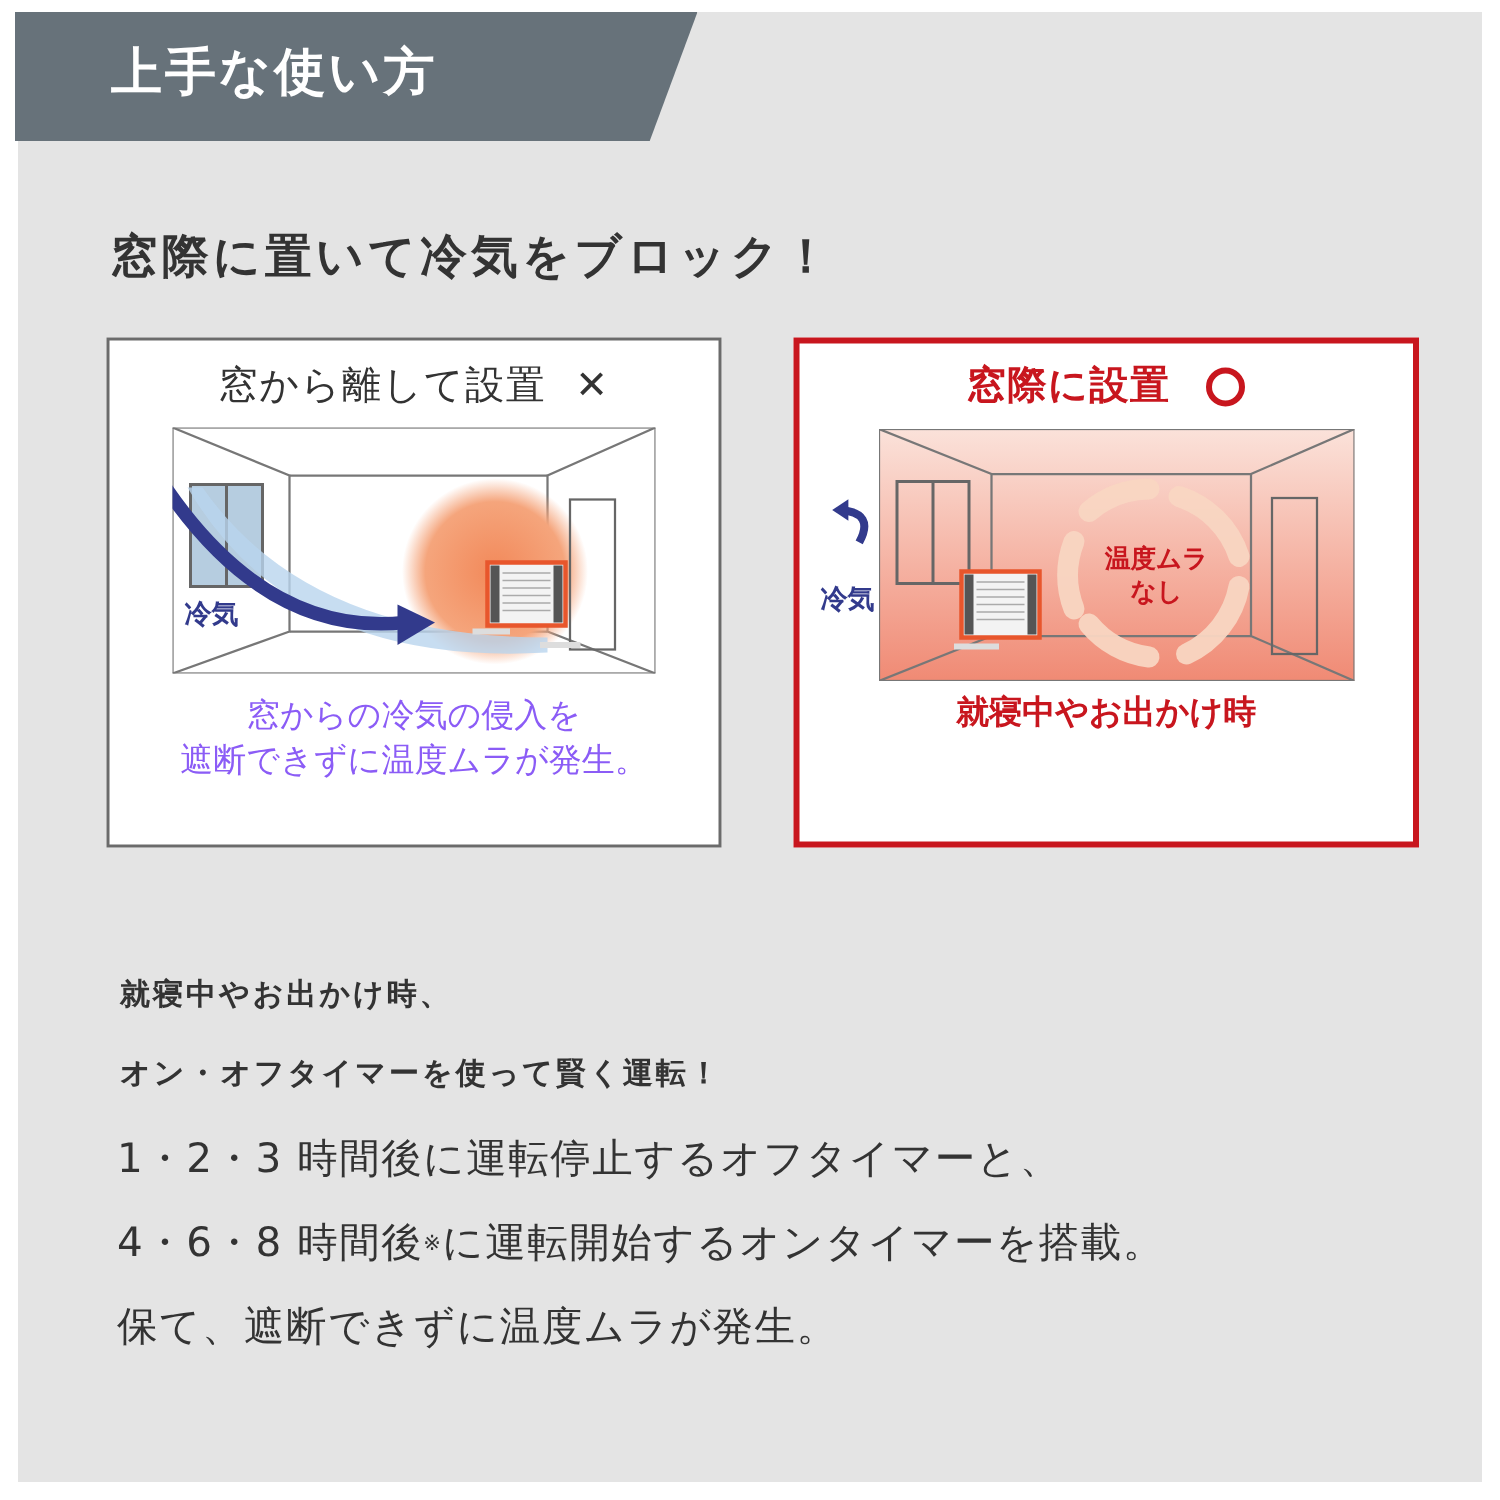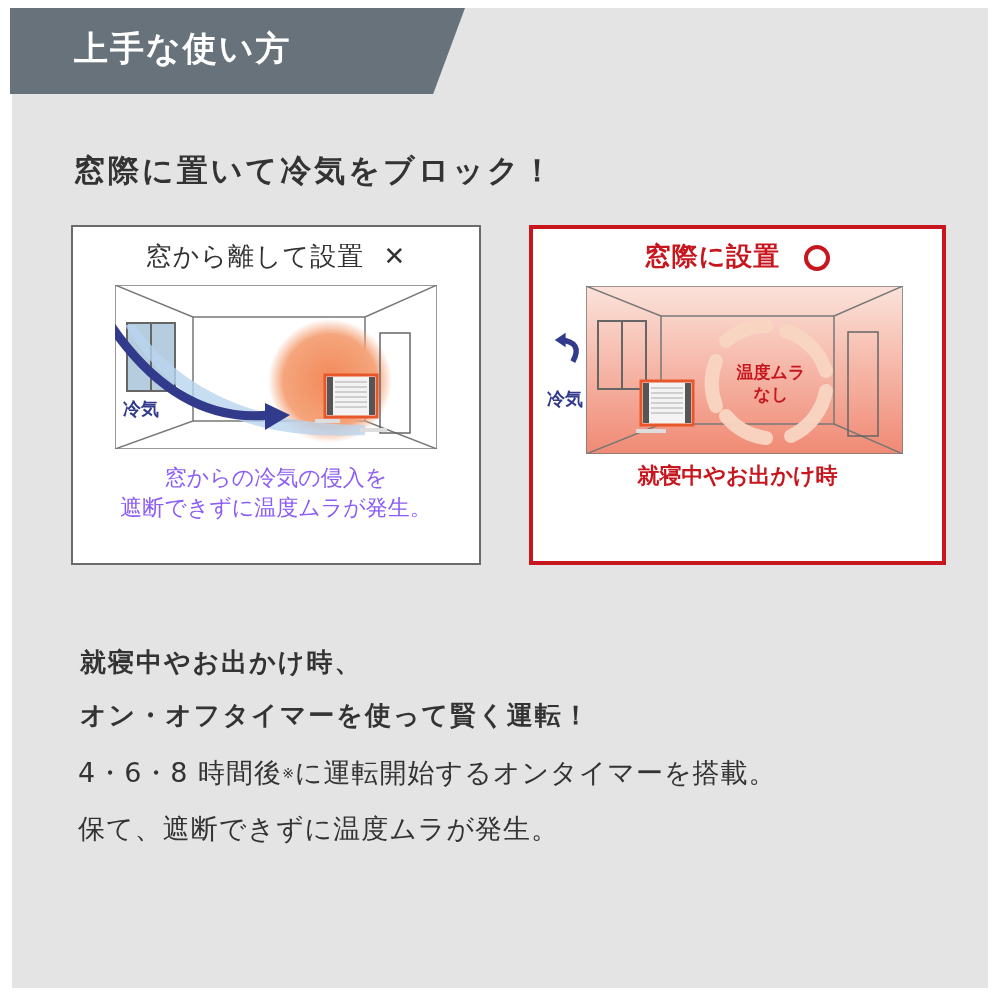--- a/index.html
+++ b/index.html
@@ -13,21 +13,21 @@
   .card { position:absolute; top:225px; width:410px; height:340px; background:#fff; box-sizing:border-box; }
   .card-left { left:71px; border:2px solid #6b6b6b; }
   .card-right { left:529px; width:417px; border:4px solid #c8161e; }
   .card-title { position:absolute; top:12px; left:0; right:0; text-align:center; font-size:26px; letter-spacing:1px; color:#333; }
   .card-right .card-title { color:#c8161e; font-weight:bold; top:10px; }
   .card-cap { position:absolute; left:0; right:0; text-align:center; font-size:22px; line-height:30px; color:#8b5cf6; }
   .card-left .card-cap { top:236px; }
   .card-right .card-cap { top:232px; color:#c8161e; font-weight:bold; font-size:22px; }
   .room { position:absolute; left:42px; top:58px; width:322px; height:164px; }
   .card-right .room { left:53px; top:57px; width:317px; height:168px; }
-  .h3 { position:absolute; left:80px; top:636px; font-size:26px; font-weight:bold; color:#333; line-height:53px; letter-spacing:2px; }
+  .h3 { position:absolute; left:80px; top:636px; font-size:20px; font-weight:bold; color:#333; line-height:53px; letter-spacing:2px; }
   .body { position:absolute; left:78px; top:745px; font-size:27px; color:#333; line-height:56px; letter-spacing:1px; }
   .body sup { font-size:14px; vertical-align:top; }
 </style>
 </head>
 <body>
 
 <div class="panel"></div>
 
 <div class="banner"></div>
 <div class="banner-title">上手な使い方</div>
@@ -135,15 +135,16 @@
     <div>就寝中やお出かけ時</div>
   </div>
 </div>
 
 <div class="h3">
   <div>就寝中やお出かけ時、</div>
   <div>オン・オフタイマーを使って賢く運転！</div>
 </div>
 
 <div class="body">
+  <div>1・2・3 時間後に運転停止するオフタイマーと、</div>
   <div><span>4・6・8 時間後</span><sup>※</sup><span>に運転開始するオンタイマーを搭載。</span></div>
   <div>保て、遮断できずに温度ムラが発生。</div>
 </div>
 
 </body></html>

